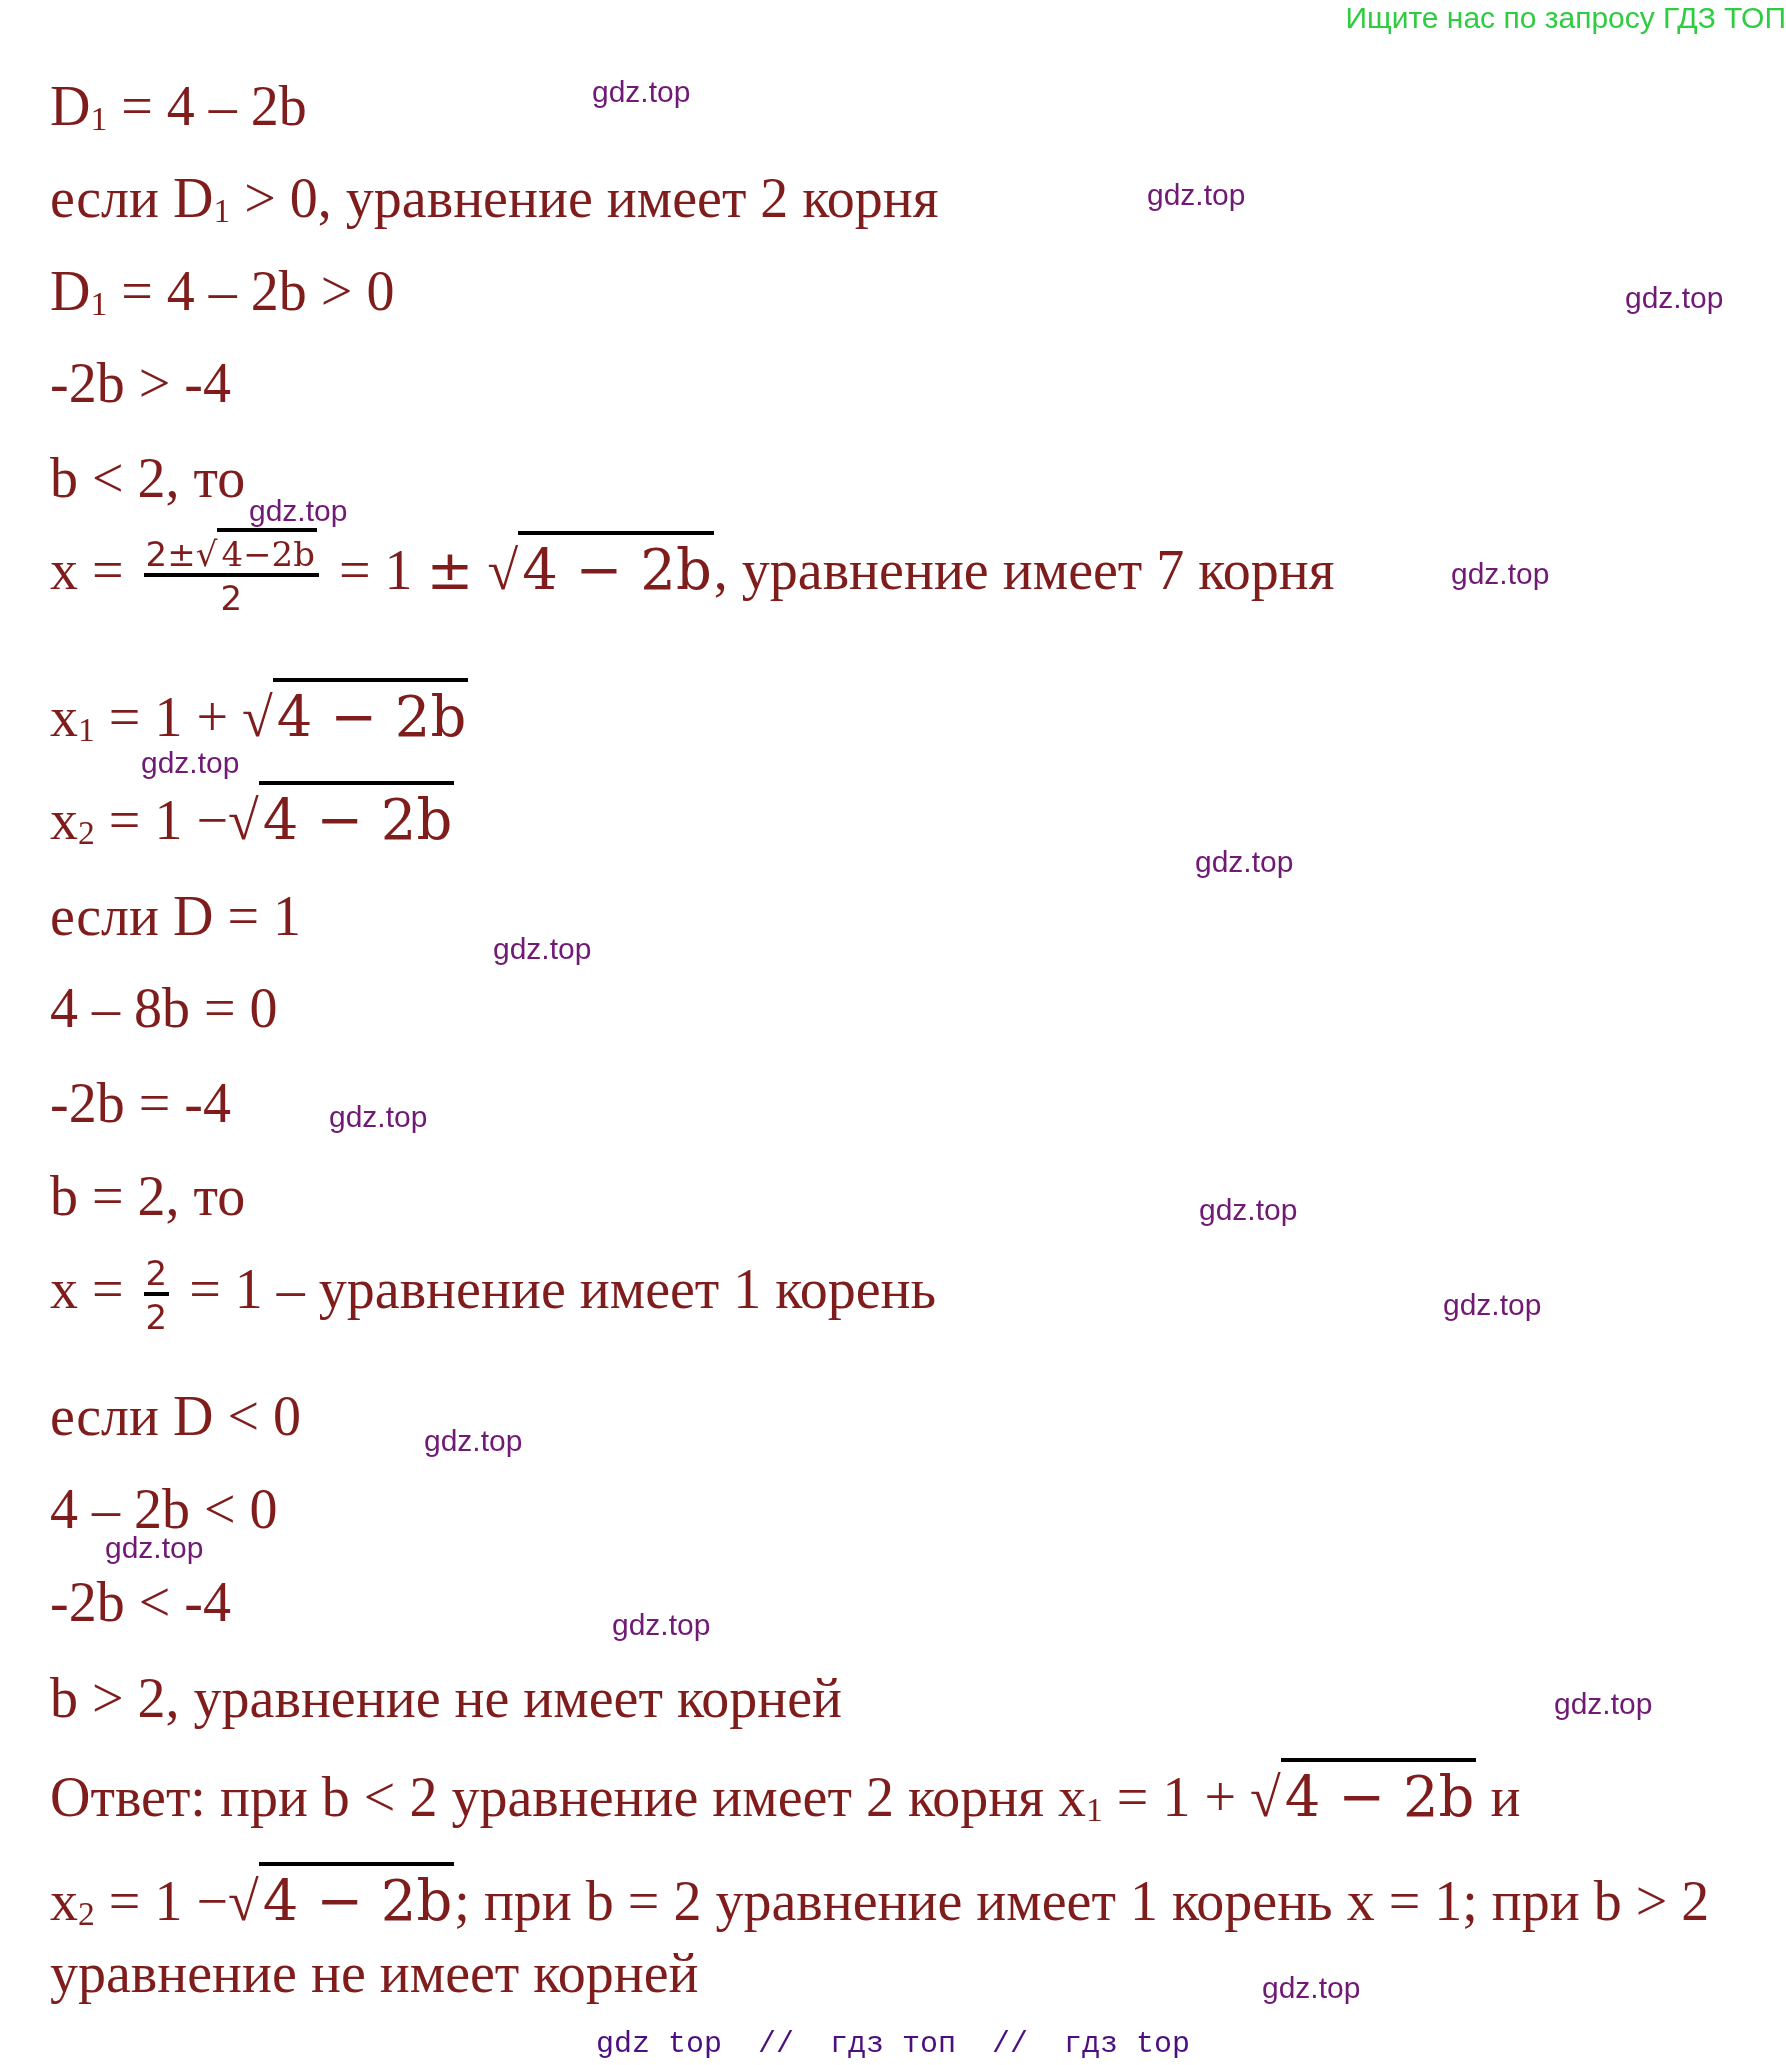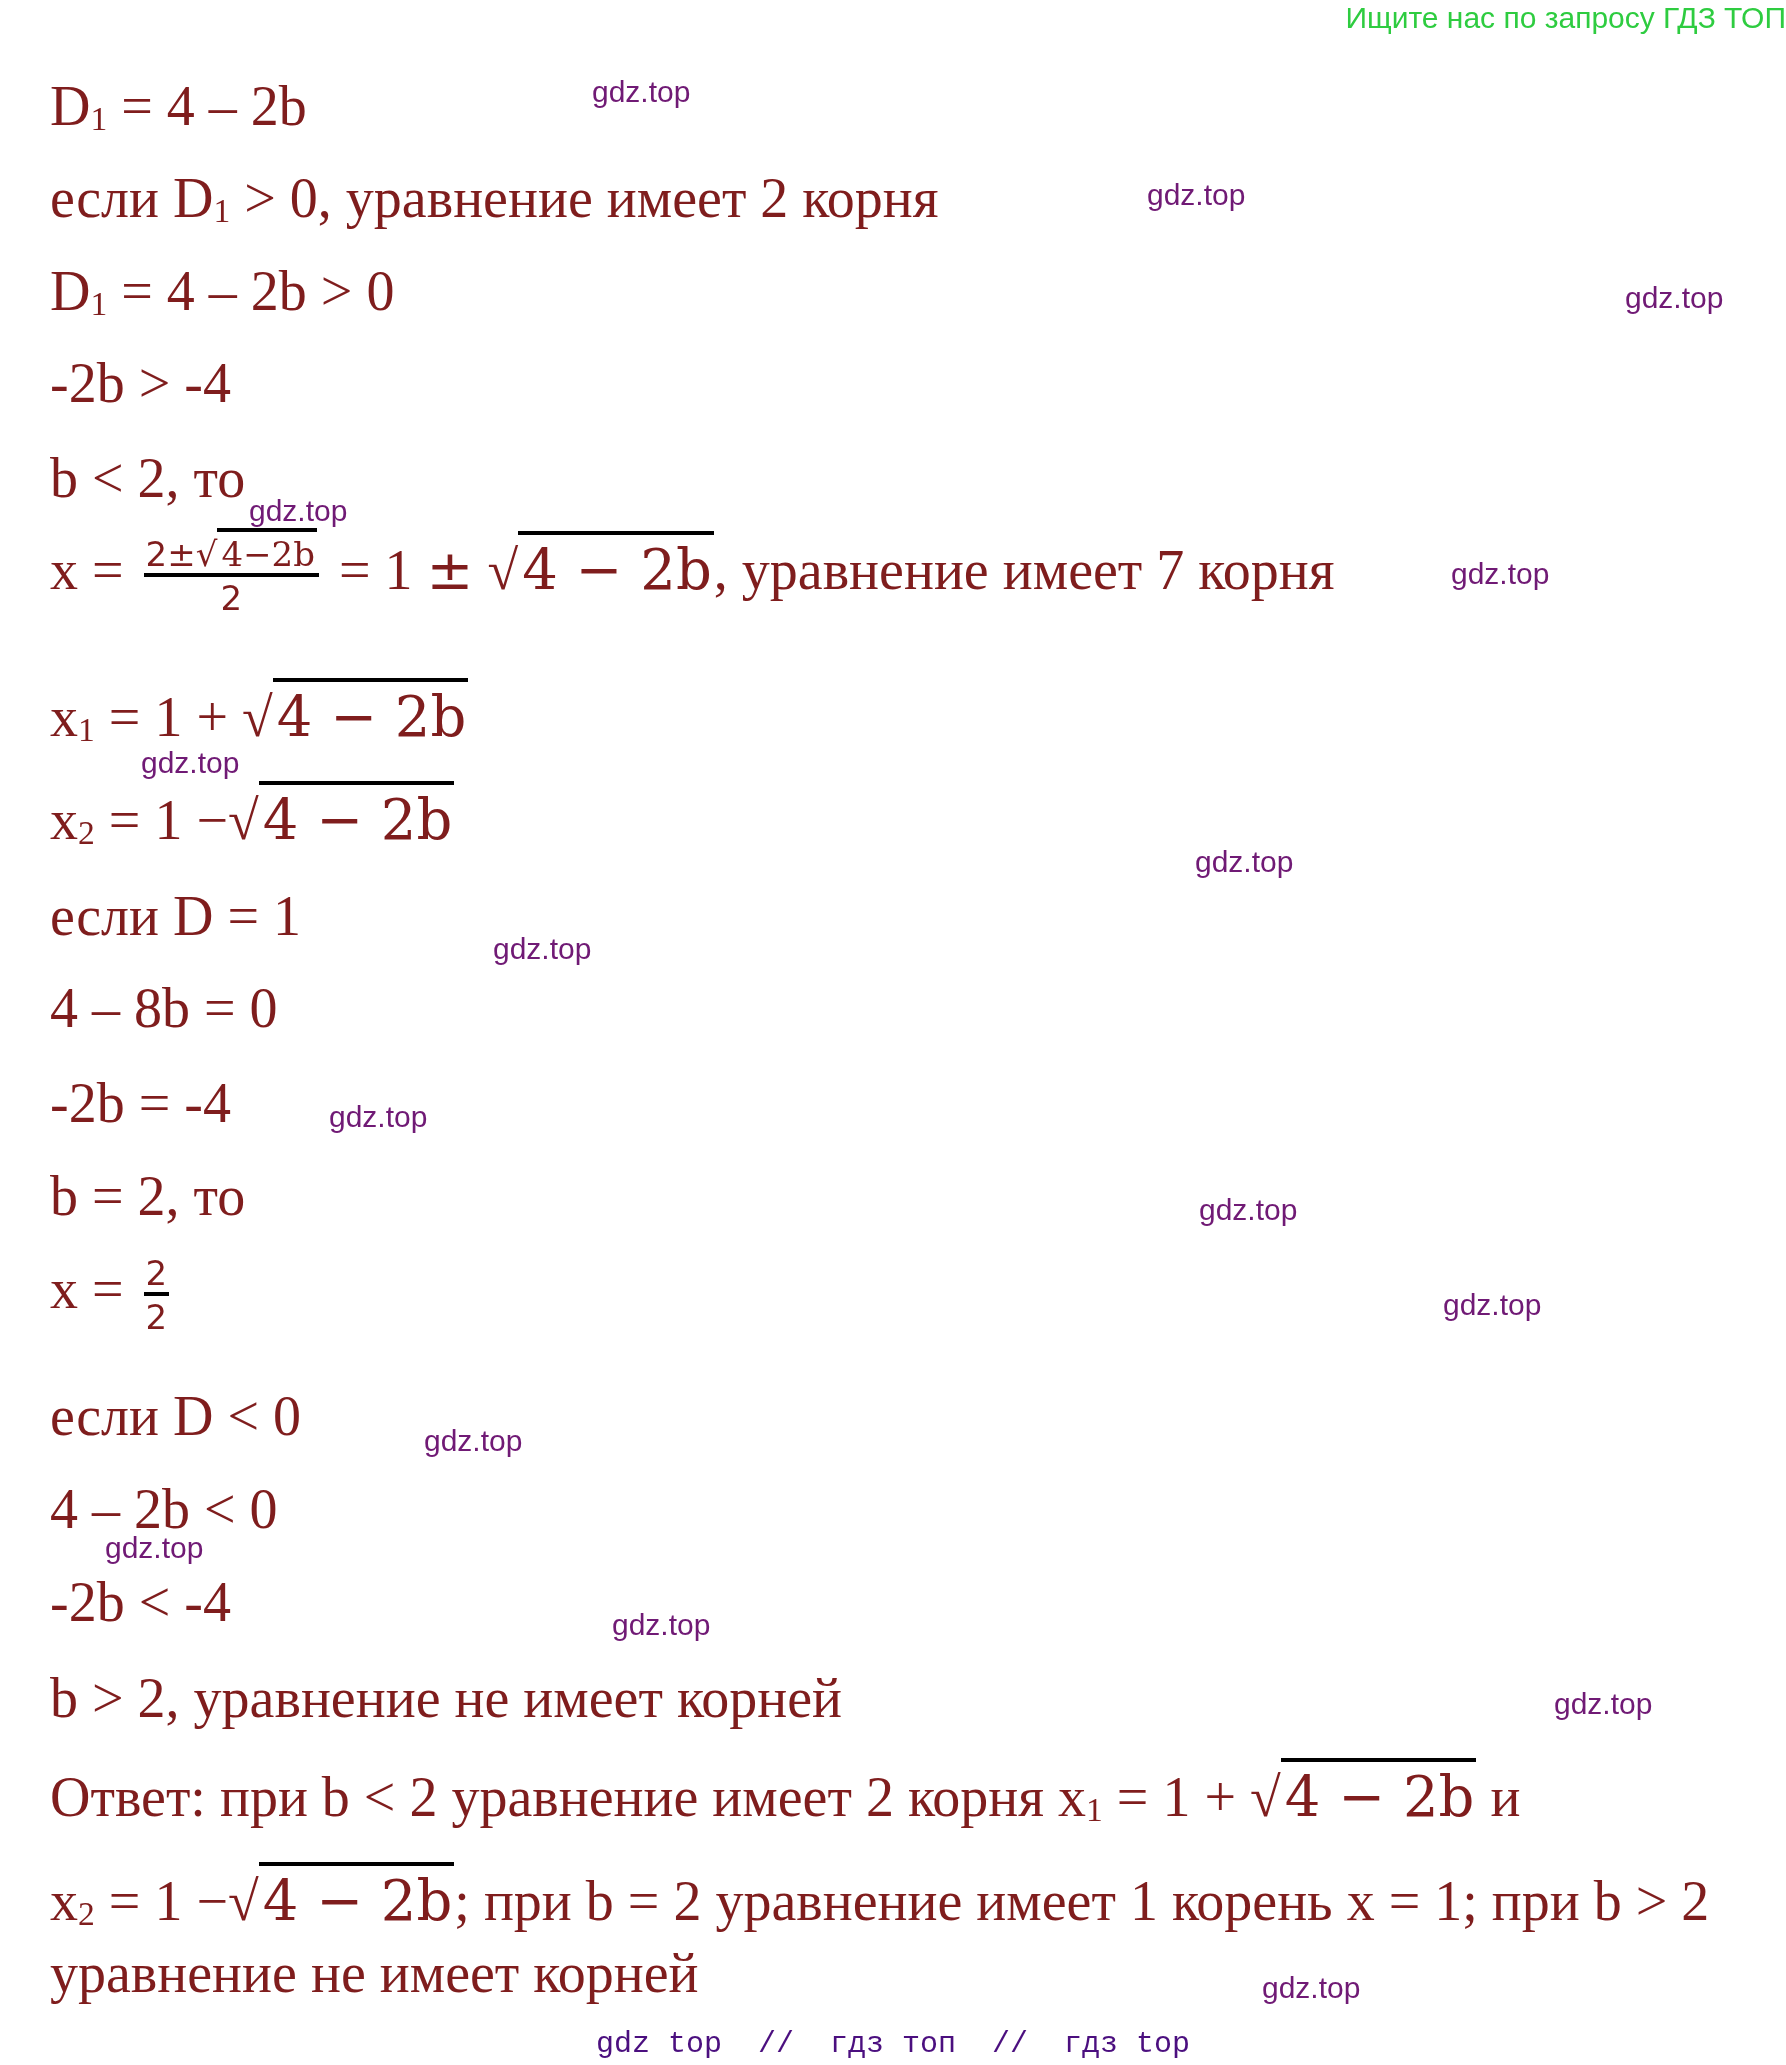--- a/index.html
+++ b/index.html
@@ -41,20 +41,21 @@
 <div class="ln" style="top:792px"><span>x</span><sub>2</sub><span> = 1 −</span><span class="sqrt"><span>√</span><span class="rad">4 − 2b</span></span></div>
 
 <div class="ln" style="top:888px">если D = 1</div>
 <div class="ln" style="top:980px">4 – 8b = 0</div>
 <div class="ln" style="top:1075px">-2b = -4</div>
 <div class="ln" style="top:1168px">b = 2, то</div>
 
 <div class="ln" style="top:1256px">
   <span>x =</span>
   <span class="frac"><span class="num">2</span><span class="den">2</span></span>
+  <span>= 1 – уравнение имеет 1 корень</span>
 </div>
 
 <div class="ln" style="top:1388px">если D &lt; 0</div>
 <div class="ln" style="top:1481px">4 – 2b &lt; 0</div>
 <div class="ln" style="top:1574px">-2b &lt; -4</div>
 <div class="ln" style="top:1670px">b &gt; 2,  уравнение не имеет корней</div>
 
 <div class="ln" style="top:1769px"><span>Ответ: при b &lt; 2 уравнение имеет 2 корня x</span><sub>1</sub><span> = 1 + </span><span class="sqrt"><span>√</span><span class="rad">4 − 2b</span></span><span> и</span></div>
 <div class="ln" style="top:1873px"><span>x</span><sub>2</sub><span> = 1 −</span><span class="sqrt"><span>√</span><span class="rad">4 − 2b</span></span><span>; при b = 2 уравнение имеет 1 корень x = 1; при b &gt; 2</span></div>
 <div class="ln" style="top:1945px">уравнение не имеет корней</div>

